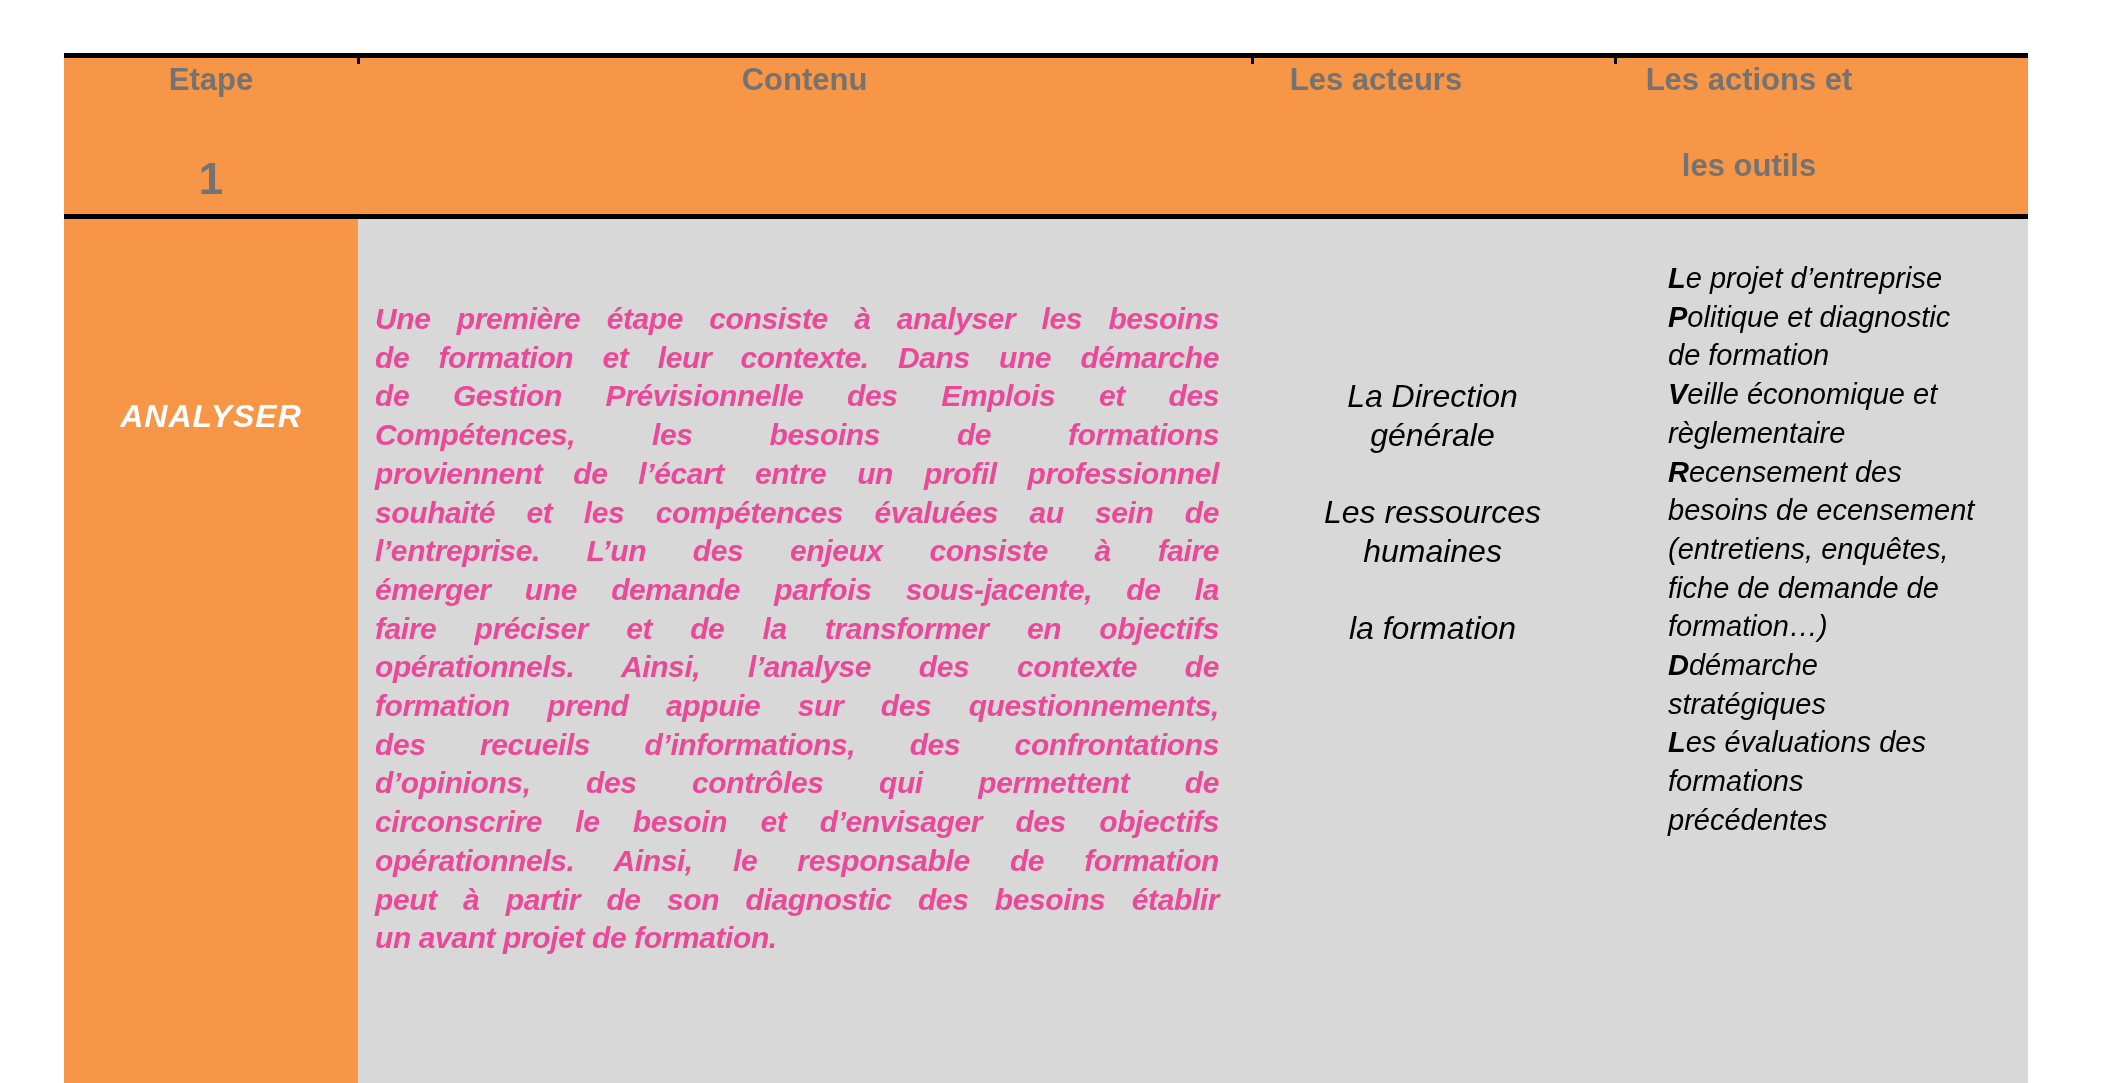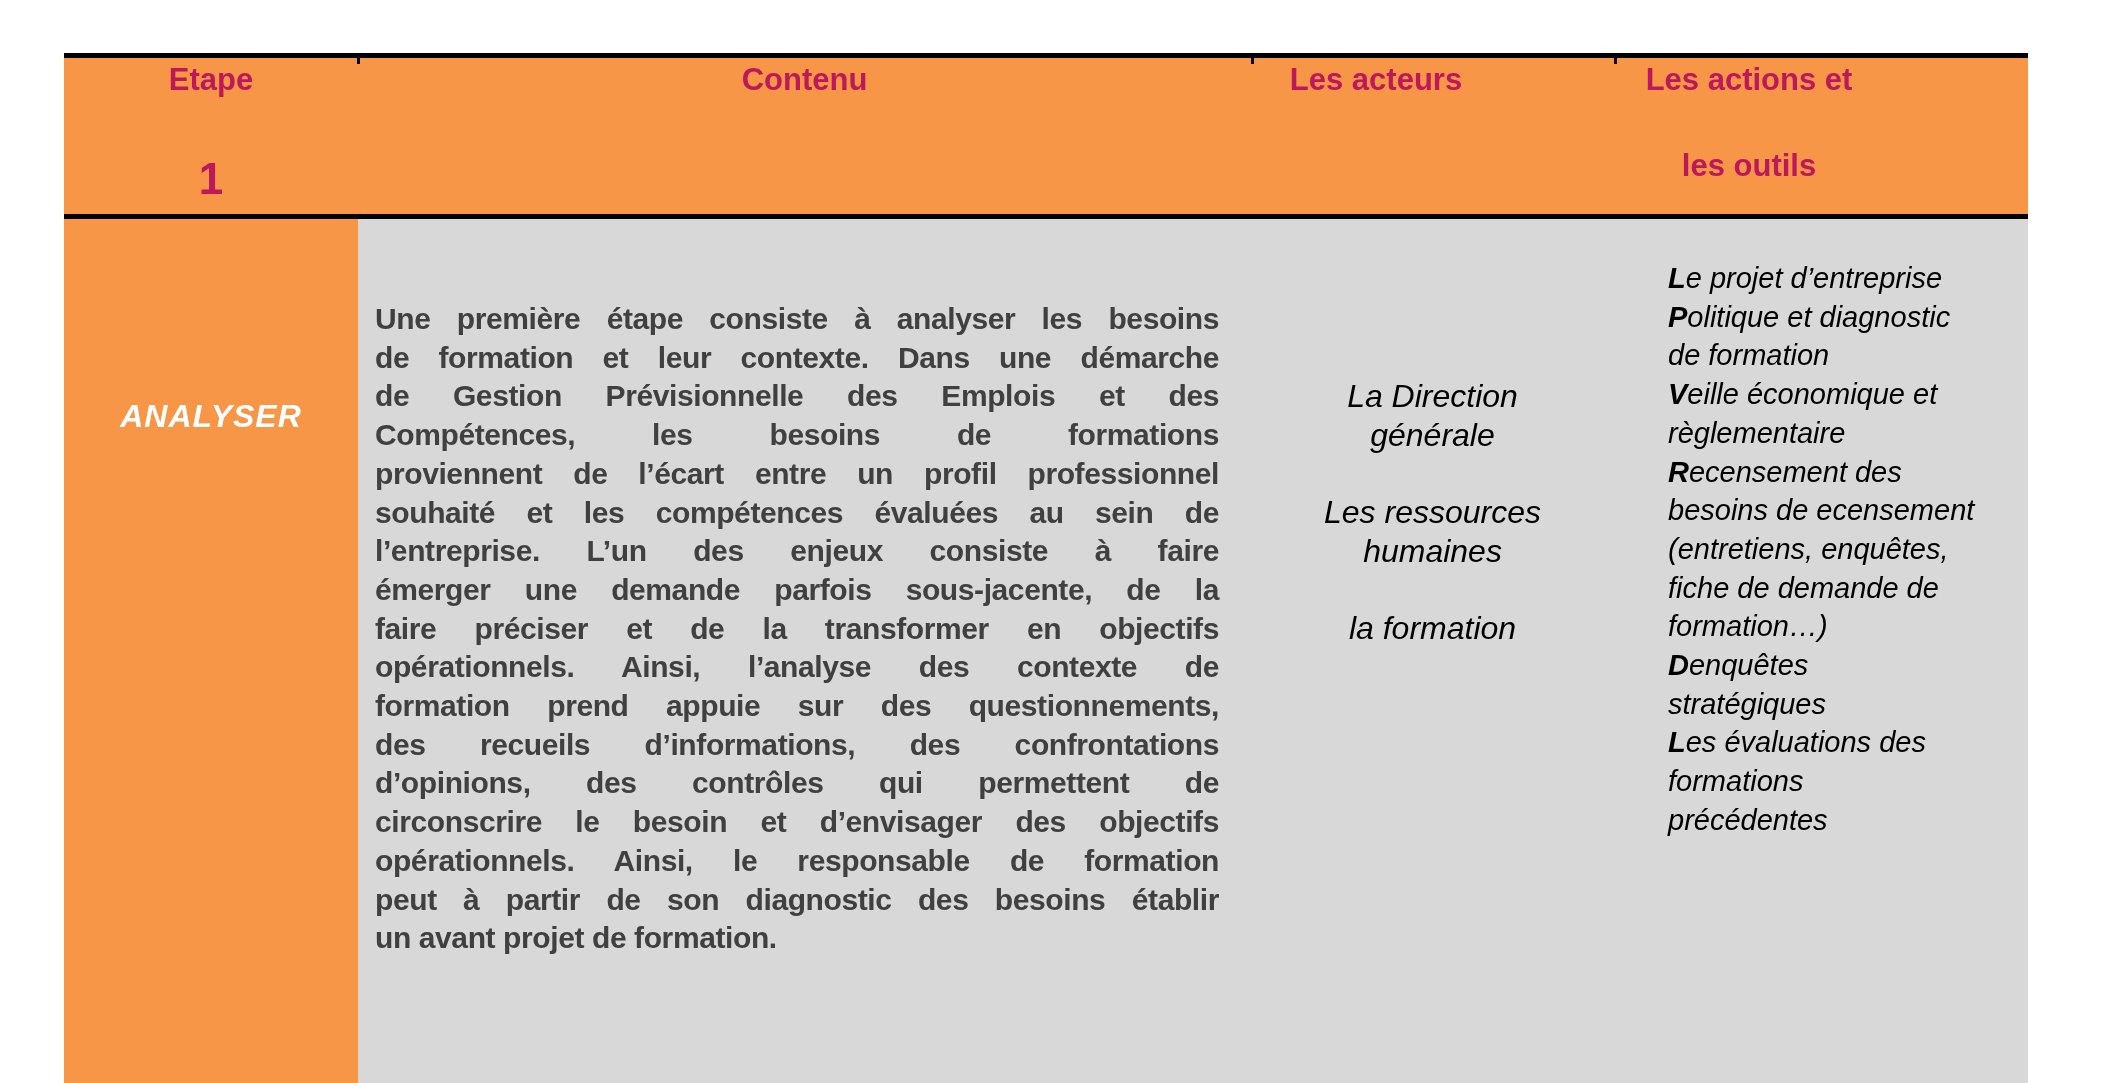--- a/index.html
+++ b/index.html
@@ -1,25 +1,25 @@
 <!DOCTYPE html>
 <html><head>
 <meta charset="utf-8">
 <style>
   html, body { margin:0; padding:0; }
   body { width:2113px; height:1083px; background:#ffffff; position:relative; overflow:hidden; font-family:"Liberation Sans", sans-serif; }
   .border-top { position:absolute; left:64px; top:53px; width:1964px; height:5px; background:#000; }
   .border-mid { position:absolute; left:64px; top:214px; width:1964px; height:5px; background:#000; }
   .header { position:absolute; left:64px; top:58px; width:1964px; height:156px; background:#f79646; }
-  .hcell { position:absolute; top:0; height:156px; color:#be185d; font-weight:bold; font-size:31px; text-align:center; }
+  .hcell { position:absolute; top:0; height:156px; color:#737373; font-weight:bold; font-size:31px; text-align:center; }
   .hcell span { display:block; position:absolute; left:0; right:0; }
   .col-etape { position:absolute; left:64px; top:219px; width:294px; height:864px; background:#f79646; }
   .body-gray { position:absolute; left:358px; top:219px; width:1670px; height:864px; background:#d8d8d8; }
   .stage-label { position:absolute; left:64px; width:294px; top:398px; text-align:center; color:#fff; font-weight:bold; font-style:italic; font-size:32px; letter-spacing:1px; }
-  .contenu { position:absolute; left:375px; top:300px; width:844px; font-weight:bold; font-size:30px; line-height:38.7px; text-align:justify; color:#404040; letter-spacing:-0.4px; }
+  .contenu { position:absolute; left:375px; top:300px; width:844px; font-weight:bold; font-style:italic; font-size:30px; line-height:38.7px; text-align:justify; color:#ec4899; letter-spacing:-0.4px; }
   .contenu .line { display:block; text-align:justify; text-align-last:justify; white-space:nowrap; }
   .contenu .line.last { text-align-last:left; }
   .acteurs { position:absolute; left:1251px; width:363px; top:377px; text-align:center; font-style:italic; font-size:32px; line-height:38.7px; color:#000; }
   .acteurs .grp { margin-bottom:38.7px; }
   .actions { position:absolute; left:1668px; top:259px; width:340px; font-style:italic; font-size:29px; line-height:38.7px; color:#000; }
   .actions .item b { font-weight:bold; }
   .tick { position:absolute; width:3px; height:6px; background:#000; }
 </style>
 </head>
 <body>
@@ -102,21 +102,21 @@
       <div>règlementaire</div>
     </div>
     <div class="item">
       <div><b>R</b><span>ecensement des</span></div>
       <div>besoins de ecensement</div>
       <div>(entretiens, enquêtes,</div>
       <div>fiche de demande de</div>
       <div>formation…)</div>
     </div>
     <div class="item">
-      <div><b>D</b><span>enquêtes</span></div>
+      <div><b>D</b><span>démarche</span></div>
       <div>stratégiques</div>
     </div>
     <div class="item">
       <div><b>L</b><span>es évaluations des</span></div>
       <div>formations</div>
       <div>précédentes</div>
     </div>
   </div>
 
 </body></html>

